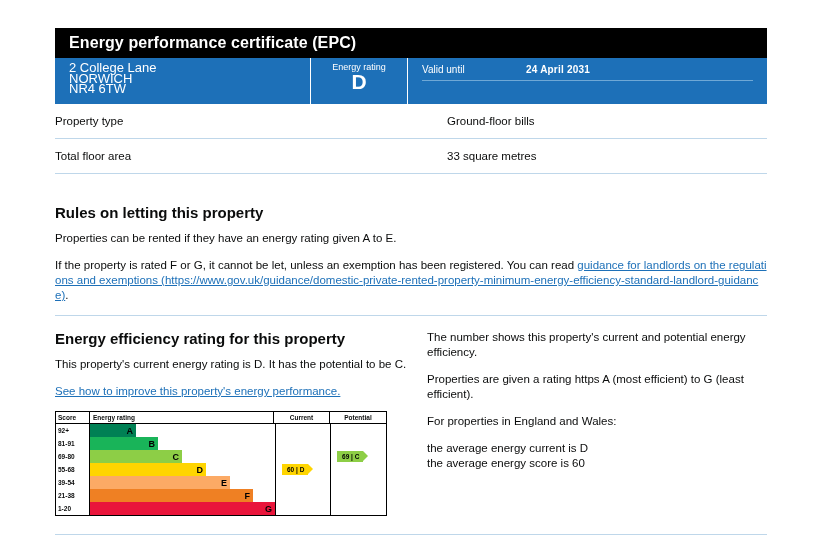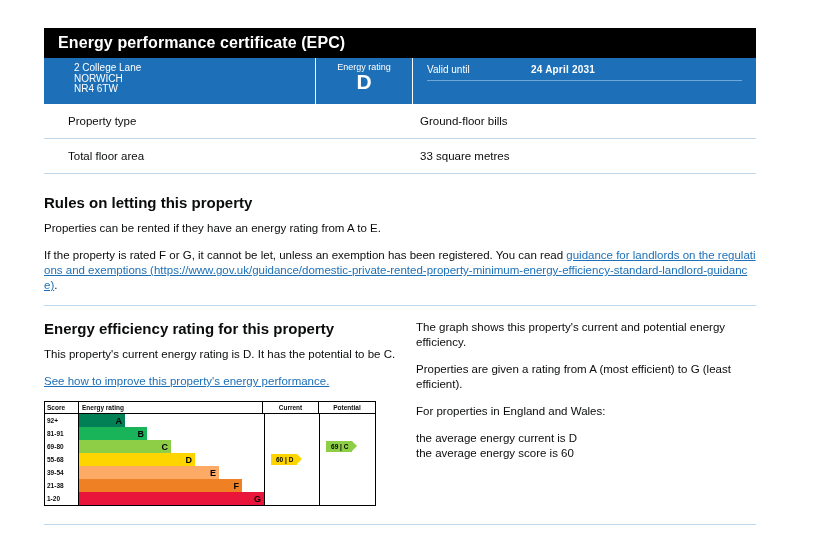--- a/index.html
+++ b/index.html
@@ -14,21 +14,21 @@
   }
   .page {
     position: relative;
     width: 820px;
     height: 547px;
     overflow: hidden;
     background: #ffffff;
   }
   .sheet {
     position: absolute;
-    left: 44px;
+    left: 55px;
     top: 28px;
     width: 712px;
   }
 
   
   .title-bar {
     background: #000000;
     color: #ffffff;
     height: 30px;
     display: flex;
@@ -46,23 +46,22 @@
   .summary {
     display: flex;
     background: #1d70b8;
     color: #ffffff;
     height: 46px;
   }
   .summary .addr {
     width: 255px;
     padding: 5px 0 0 14px;
     box-sizing: border-box;
-    font-size: 10px;
+    font-size: 13px;
     line-height: 10.5px;
-    margin-left: 16px;
   }
   .summary .rating-box {
     width: 98px;
     border-left: 1px solid #ffffff;
     border-right: 1px solid #ffffff;
     text-align: center;
     box-sizing: border-box;
     padding-top: 4px;
   }
   .summary .rating-box .lbl {
@@ -99,28 +98,28 @@
   .summary .valid .row2 .v { font-weight: bold; letter-spacing: 0.2px; }
 
   
   .fact {
     display: flex;
     align-items: center;
     height: 34px;
     border-bottom: 1px solid #bfd7ea;
     font-size: 11.5px;
   }
-  .fact .k { width: 352px; margin-left: 24px; }
+  .fact .k { width: 392px; }
   .fact.first { border-top: none; }
 
   
   .section-title {
     font-size: 15px;
     font-weight: bold;
-    margin: 20px 0 10px 0;
+    margin: 30px 0 10px 0;
   }
   p.body {
     font-size: 11.5px;
     line-height: 15px;
     margin: 0 0 12px 0;
   }
   a.link {
     color: #1d70b8;
     text-decoration: underline;
     word-break: break-all;
@@ -298,21 +297,21 @@
     <div class="fact first">
       <span class="k">Property type</span>
       <span class="v">Ground-floor bills</span>
     </div>
     <div class="fact">
       <span class="k">Total floor area</span>
       <span class="v">33 square metres</span>
     </div>
 
     <div class="section-title">Rules on letting this property</div>
-    <p class="body">Properties can be rented if they have an energy rating from A to E.</p>
+    <p class="body">Properties can be rented if they have an energy rating given A to E.</p>
     <p class="body"><span>If the property is rated F or G, it cannot be let, unless an exemption has been registered. You can read </span><a class="link" href="#">guidance for landlords on the regulations and exemptions (https://www.gov.uk/guidance/domestic-private-rented-property-minimum-energy-efficiency-standard-landlord-guidance)</a><span>.</span></p>
 
     <div class="rule"></div>
 
     <div class="cols">
       <div class="col-left">
         <h2>Energy efficiency rating for this property</h2>
         <p class="body">This property's current energy rating is D. It has the potential to be C.</p>
         <p class="body"><a class="link" href="#">See how to improve this property's energy performance.</a></p>
 
@@ -358,22 +357,22 @@
                 <div class="pill" style="background: rgb(255, 213, 0); color: rgb(255, 213, 0); top: 40px; left: 6px;"><span style="color: rgb(0, 0, 0);">60 | D</span></div>
               </div>
             <div class="colpot" id="col-potential">
                 <div class="pill" style="background: rgb(141, 206, 70); color: rgb(141, 206, 70); top: 27px; left: 6px;"><span style="color: rgb(0, 0, 0);">69 | C</span></div>
               </div>
           </div>
         </div>
       </div>
 
       <div class="col-right">
-        <p>The graph shows this property's current and potential energy efficiency.</p>
-        <p>Properties are given a rating from A (most efficient) to G (least efficient).</p>
+        <p>The number shows this property's current and potential energy efficiency.</p>
+        <p>Properties are given a rating https A (most efficient) to G (least efficient).</p>
         <p>For properties in England and Wales:</p>
         <p>
           <span>the average energy current is D</span><br>
           <span>the average energy score is 60</span>
         </p>
       </div>
     </div>
 
     <div class="bottom-rule"></div>
   </div>

